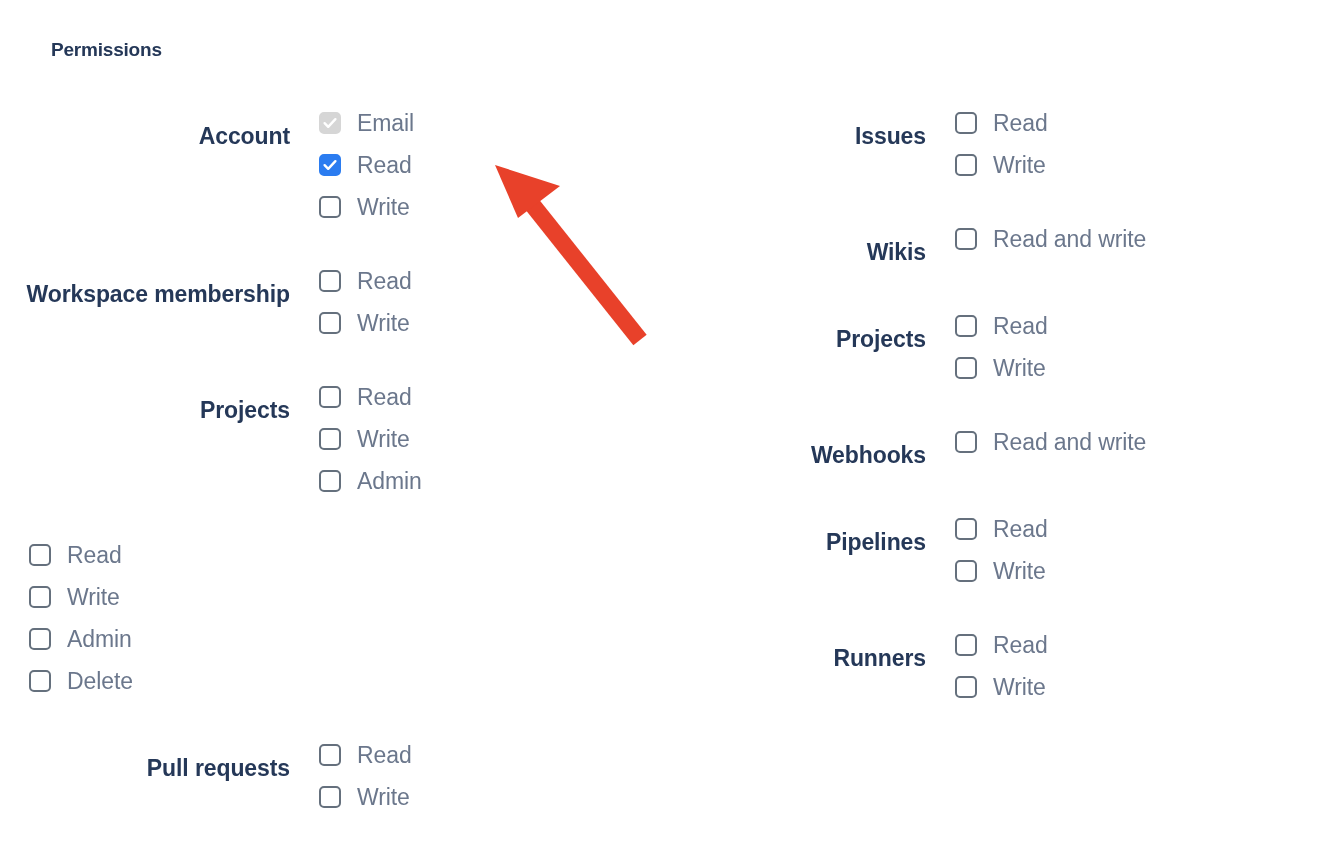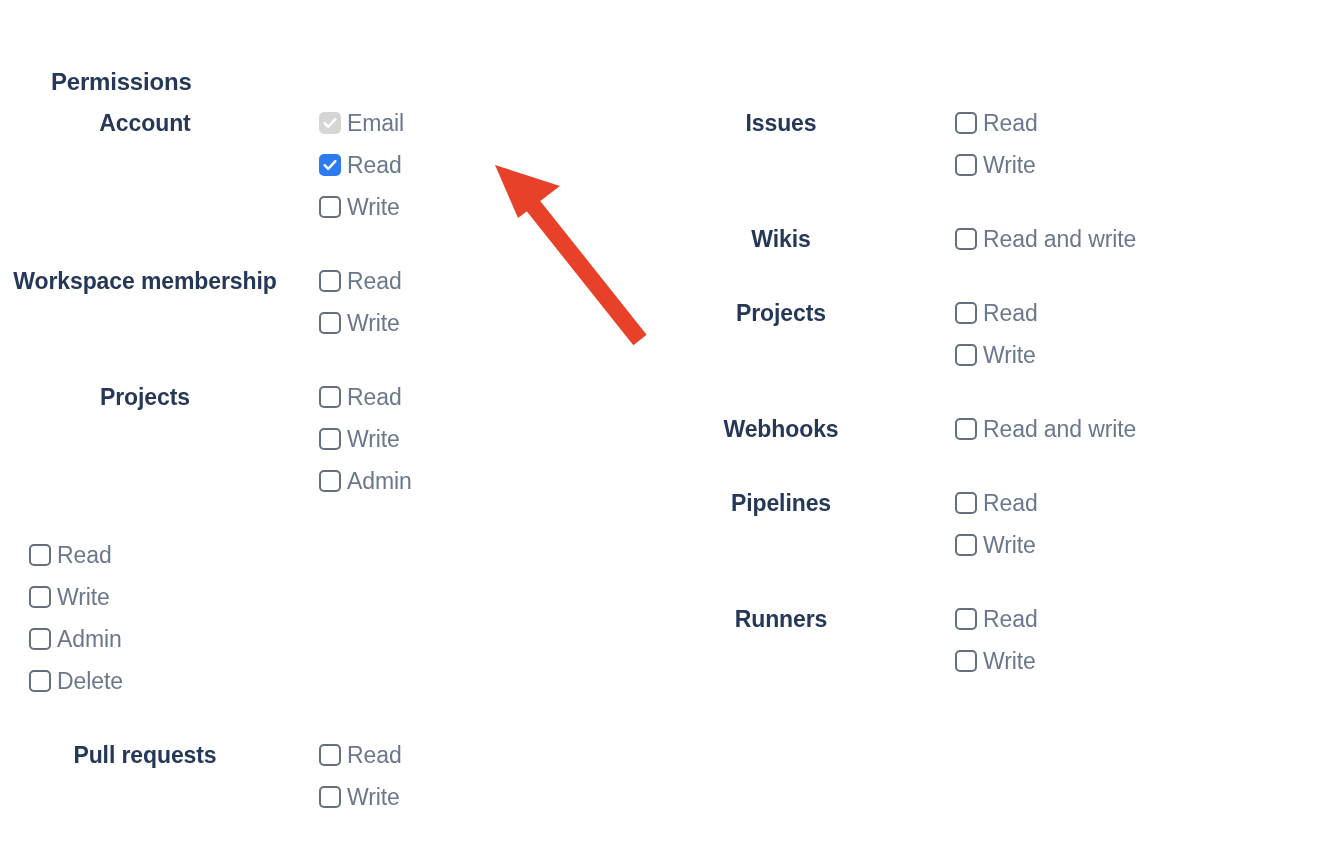--- a/index.html
+++ b/index.html
@@ -12,22 +12,22 @@
     height: 844px;
     position: relative;
     font-family: "Liberation Sans", sans-serif;
     -webkit-font-smoothing: antialiased;
     overflow: hidden;
   }
 
   #page-title {
     position: absolute;
     left: 51px;
-    top: 64px;
-    font-size: 24px;
+    top: 32px;
+    font-size: 19px;
     font-weight: bold;
     color: #253858;
     letter-spacing: -0.2px;
     line-height: 36px;
   }
 
   .columns {
     position: absolute;
     left: 0;
     top: 102px;
@@ -45,25 +45,26 @@
     display: flex;
     flex-direction: row;
     align-items: flex-start;
     margin-bottom: 32px;
   }
 
   .group-label {
     font-size: 23px;
     font-weight: bold;
     color: #253858;
-    text-align: center;
+    text-align: right;
     line-height: 42px;
     letter-spacing: -0.1px;
     flex: 0 0 auto;
     white-space: normal;
+    margin-top: 13px;
   }
   .column.left  .group-label { width: 290px; padding-right: 0px; }
   .column.right .group-label { width: 290px; padding-right: 0px; }
 
   .options {
     display: flex;
     flex-direction: column;
     flex: 1 1 auto;
   }
   .column.left  .options { margin-left: 29px; }
@@ -99,21 +100,21 @@
     left: 50%;
     top: 50%;
     transform: translate(-50%, -50%);
     display: block;
   }
 
   .opt-label {
     font-size: 23px;
     color: #6b778c;
     line-height: 42px;
-    margin-left: 6px;
+    margin-left: 16px;
     white-space: nowrap;
     letter-spacing: -0.1px;
   }
 
   #arrow-annotation {
     position: absolute;
     left: 0;
     top: 0;
     width: 1322px;
     height: 844px;

